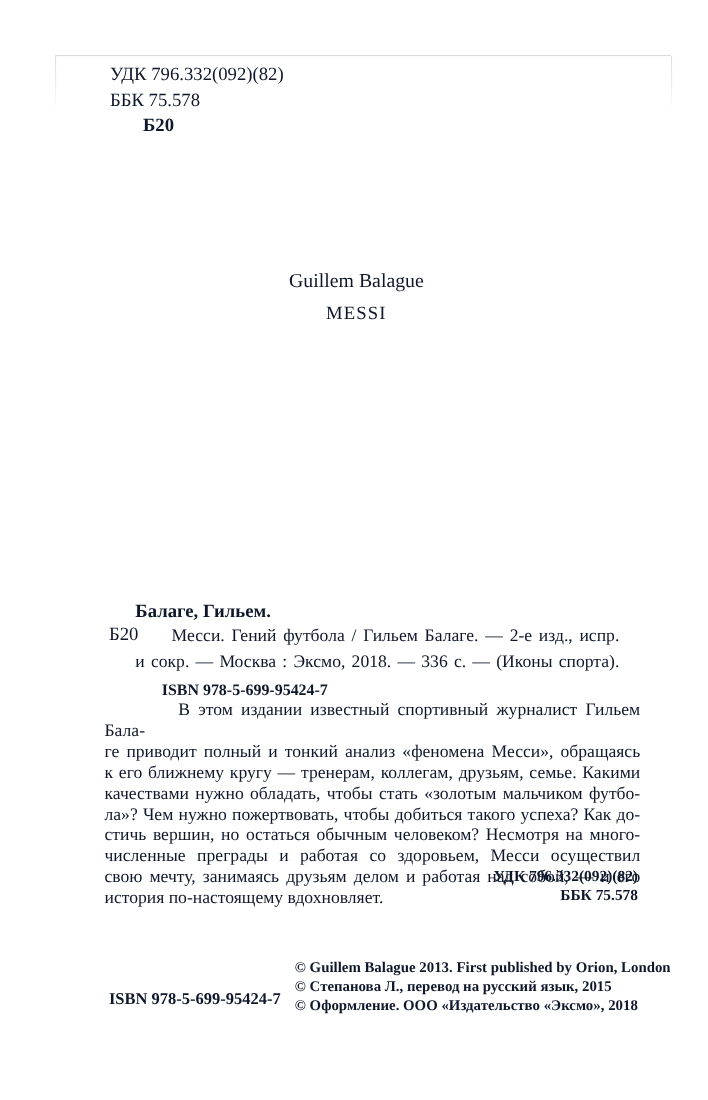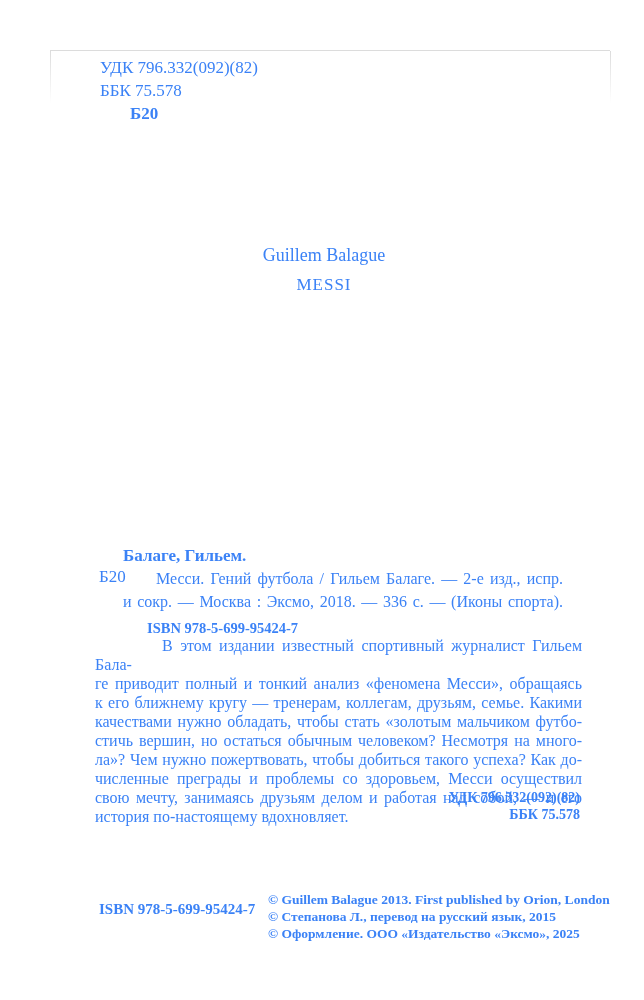--- a/index.html
+++ b/index.html
@@ -1,21 +1,21 @@
 <!DOCTYPE html>
 <html><head>
 <meta charset="utf-8">
 <style>
   html, body { margin: 0; padding: 0; background: #ffffff; }
   .page {
     position: relative;
     width: 644px;
     height: 1000px;
     background: #ffffff;
-    color: #3b82f6;
+    color: #0f172a;
     font-family: "Liberation Serif", "DejaVu Serif", serif;
     overflow: hidden;
   }
   
   .frame-top {
     position: absolute; left: 50px; top: 50px;
     width: 560px; height: 1px; background: #dcdcdc;
   }
   .frame-stub {
     position: absolute; top: 51px; width: 1px; height: 52px;
@@ -71,21 +71,21 @@
     white-space: nowrap;
   }
 
   
   .footer-isbn {
     position: absolute; left: 99px; top: 901px;
     font-weight: bold; font-size: 15px; white-space: nowrap;
   }
   .copyrights {
     position: absolute; left: 268px; top: 871px;
-    font-weight: bold; font-size: 13.5px; line-height: 17px; white-space: nowrap; margin-top: 20px;
+    font-weight: bold; font-size: 13.5px; line-height: 17px; white-space: nowrap;
   }
 </style>
 </head>
 <body>
 
 <div class="page">
 
   <div class="frame-top"></div>
   <div class="frame-stub left"></div>
   <div class="frame-stub right"></div>
@@ -112,34 +112,34 @@
       </div>
     <div class="card-isbn">ISBN 978-5-699-95424-7</div>
   </div>
 
   <div class="annotation">
 
   <div class="line">В этом издании известный спортивный журналист Гильем Бала-</div>
       <div class="line">ге приводит полный и тонкий анализ «феномена Месси», обращаясь</div>
       <div class="line">к его ближнему кругу — тренерам, коллегам, друзьям, семье. Какими</div>
       <div class="line">качествами нужно обладать, чтобы стать «золотым мальчиком футбо-</div>
+      <div class="line">ла»? Чем нужно пожертвовать, чтобы добиться такого успеха? Как до-</div>
       <div class="line">стичь вершин, но остаться обычным человеком? Несмотря на много-</div>
-      <div class="line">ла»? Чем нужно пожертвовать, чтобы добиться такого успеха? Как до-</div>
-      <div class="line">численные преграды и проблемы со здоровьем, Месси осуществил</div>
+      <div class="line">численные преграды и работая со здоровьем, Месси осуществил</div>
       <div class="line">свою мечту, занимаясь друзьям делом и работая над собой, — и его</div>
       <div class="line">история по-настоящему вдохновляет.</div>
     </div>
 
   <div class="class-footer">
     <div>УДК 796.332(092)(82)</div>
     <div>ББК 75.578</div>
   </div>
 
   <div class="footer-isbn">ISBN 978-5-699-95424-7</div>
 
   <div class="copyrights">
 
   <div class="cr">© Guillem Balague 2013. First published by Orion, London</div>
       <div class="cr">© Степанова Л., перевод на русский язык, 2015</div>
-      <div class="cr">© Оформление. ООО «Издательство «Эксмо», 2025</div>
+      <div class="cr">© Оформление. ООО «Издательство «Эксмо», 2018</div>
     </div>
 
 </div>
 
 </body></html>

